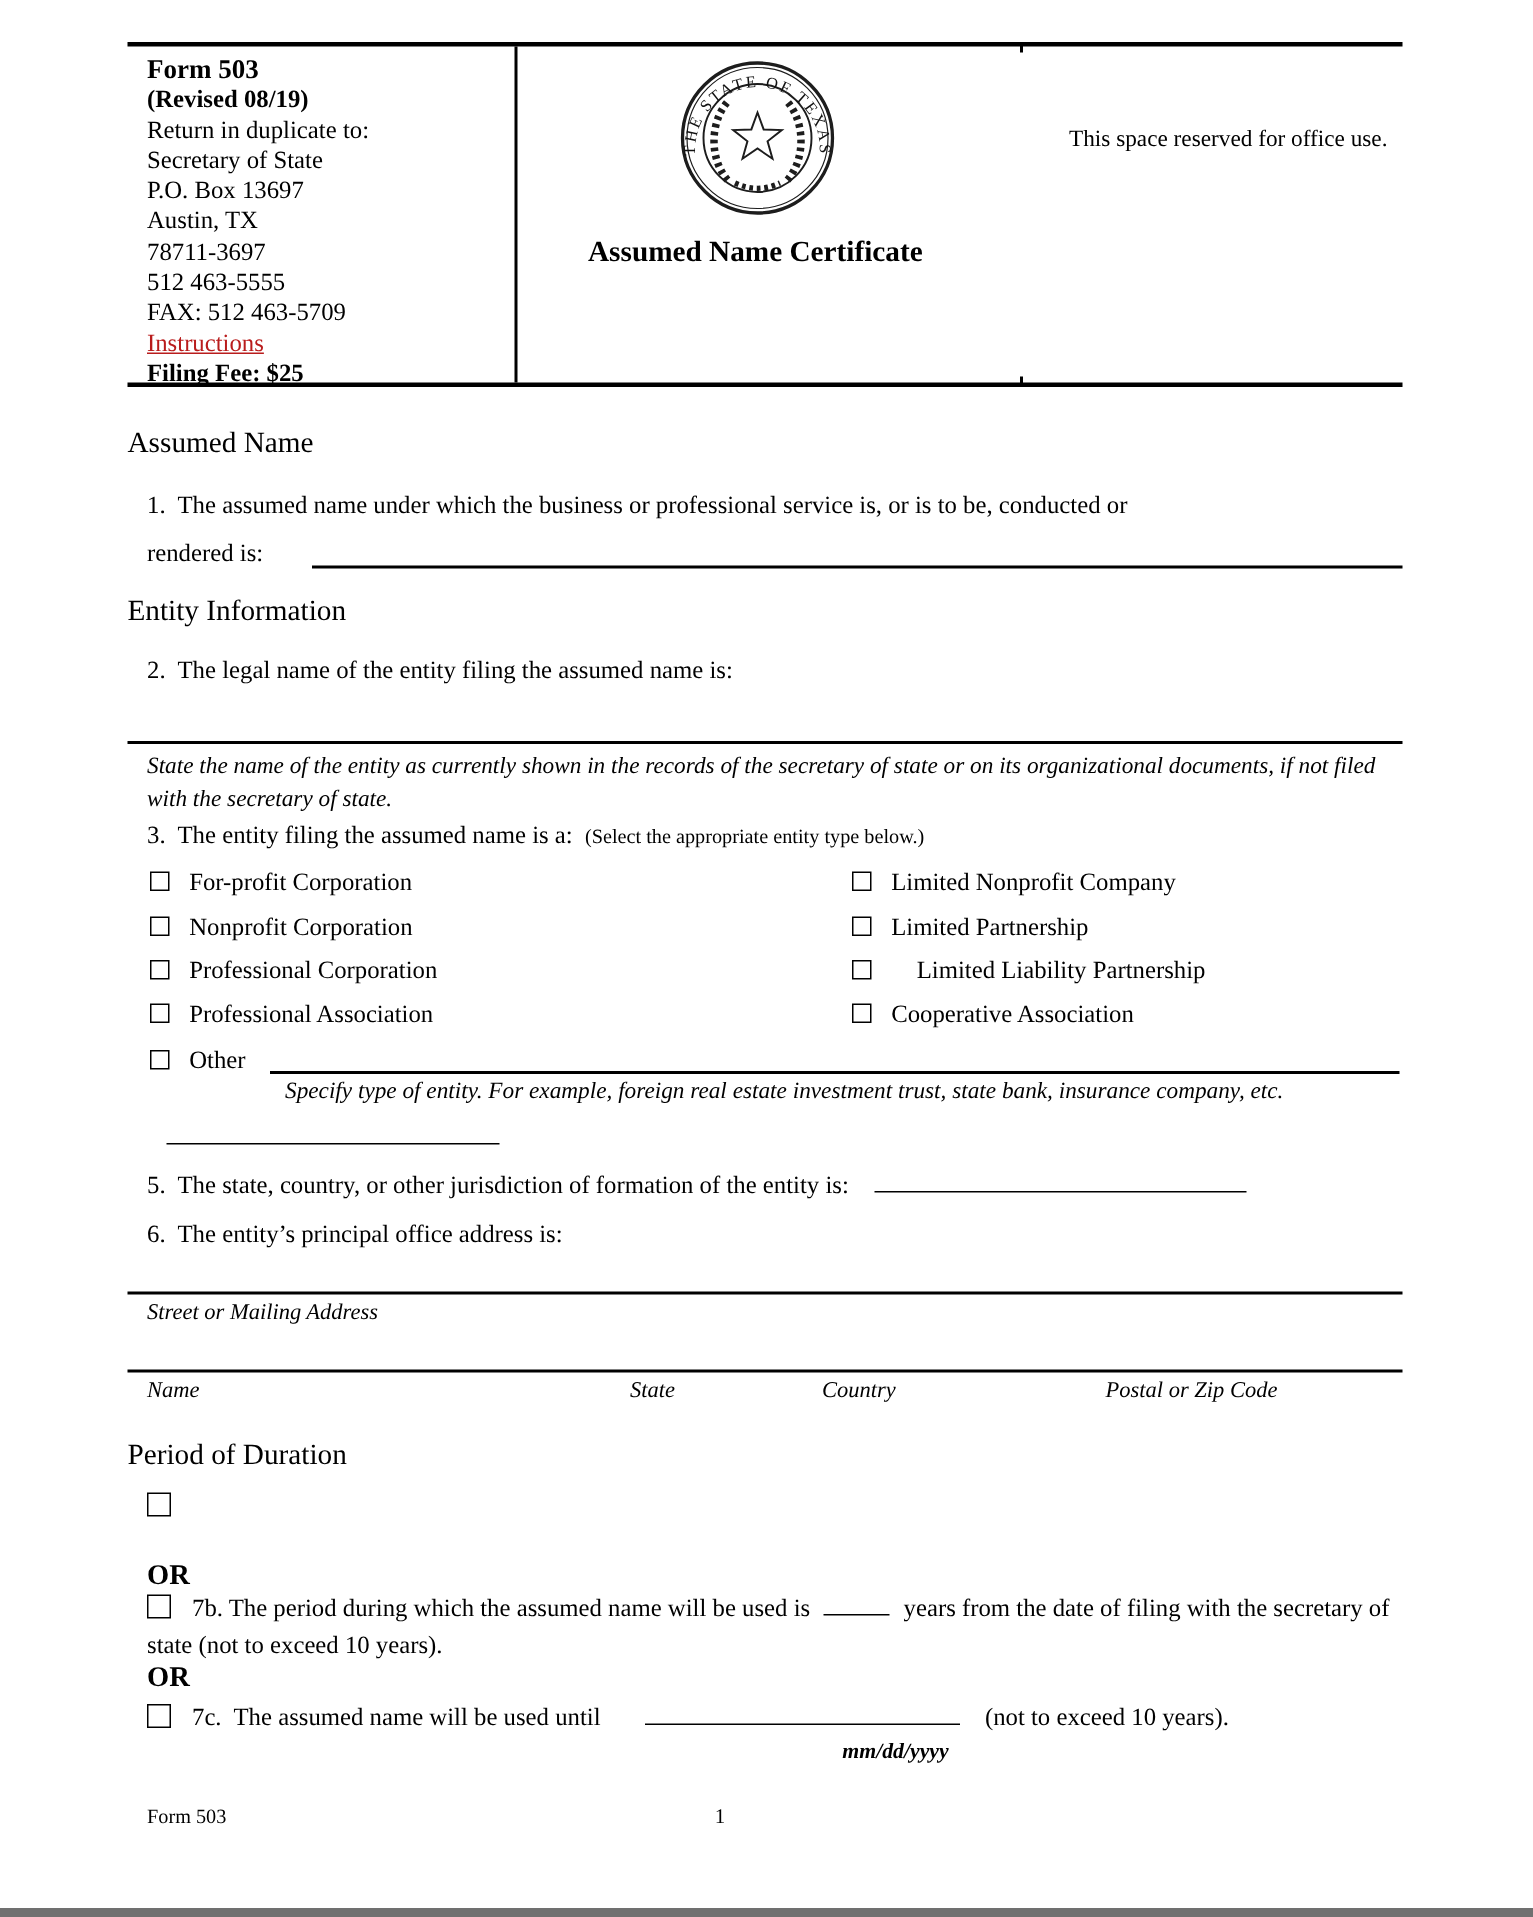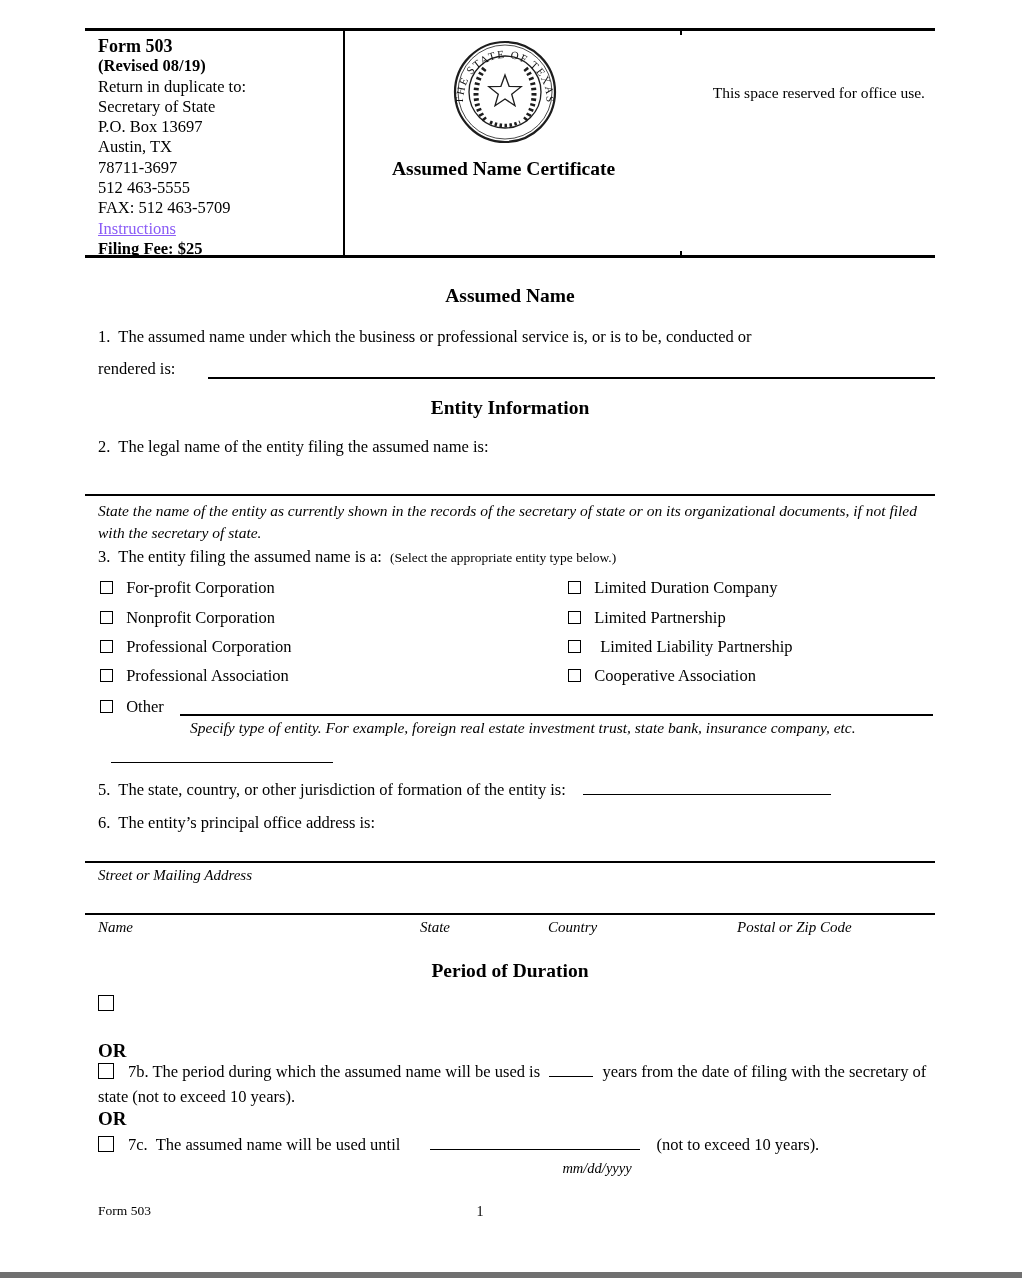--- a/index.html
+++ b/index.html
@@ -3,44 +3,44 @@
 <meta charset="utf-8">
 <style>
   * { margin:0; padding:0; box-sizing:border-box; }
   html,body { background:#ffffff; }
   body {
     width:1022px; height:1278px; position:relative; overflow:hidden;
     font-family:"Liberation Serif","DejaVu Serif",serif; color:#000;
     font-size:16.5px;
   }
   .abs { position:absolute; }
-  .it { font-style:italic; }
+  .it { font-style:italic;font-weight:bold; }
   .ctr { text-align:center; }
-  .heading { position:absolute; left:85px; width:850px; text-align:center;
-             font-weight:bold; font-size:19.5px; }
+  .heading { position:absolute; left:85px; width:850px; 
+             font-weight:normal; font-size:19.5px; }
   .rule { position:absolute; background:#000; height:2px; }
   .wline { position:absolute; background:#000; height:1.5px; }
   .cb { display:inline-block; width:13px; height:13px; border:1.6px solid #000;
         background:#fff; vertical-align:-1px; }
   .cb7 { display:inline-block; width:16px; height:16px; border:1.5px solid #000;
          background:#fff; vertical-align:-2px; }
   .blank { display:inline-block; border-bottom:1.5px solid #000; height:15px; }
   .smallnote { font-size:15.5px; font-style:italic; }
   .addr-lbl { position:absolute; font-size:15px; font-style:italic; }
 
   
   #hdr { position:absolute; left:85px; top:28px; width:850px; height:230px;
          border-top:3px solid #000; border-bottom:3px solid #000; }
   #hdr-left { position:absolute; left:0; top:0; width:260px; height:100%;
               border-right:2px solid #000; padding:5px 0 0 13px;
               font-size:16.5px; line-height:20.3px; }
   #hdr-left .hl { display:block; }
   #form-number { font-size:18px; font-weight:bold; }
   #revision { font-weight:bold; }
-  #instructions-link { color:#8b5cf6; text-decoration:underline; cursor:pointer; }
+  #instructions-link { color:#b91c1c; text-decoration:underline; cursor:pointer; }
   #filing-fee { font-weight:bold; }
   #office-use { position:absolute; right:10px; top:9px; font-size:15.5px;margin-top:44px; }
   #cert-title { position:absolute; left:307px; top:127px; font-size:19.5px; font-weight:bold; }
   .tick { position:absolute; left:595px; width:1.5px; height:5px; background:#000; }
   #seal { position:absolute; left:367px; top:8px; }
 
   #item7a, #item7b { position:absolute; left:98px; width:842px; line-height:24.5px; }
   .or-lbl { position:absolute; left:98px; font-weight:bold; font-size:19px; }
   #bottom-bar { position:absolute; left:0; top:1272px; width:1022px; height:6px;
                 background:#707070; }
@@ -116,29 +116,29 @@
   <span class="cb"></span>
   <span style="margin-left:9px">Professional Corporation</span>
 </div>
 <div class="abs" style="left:100px; top:666px">
   <span class="cb"></span>
   <span style="margin-left:9px">Professional Association</span>
 </div>
 
 <div class="abs" style="left:568px; top:578px">
   <span class="cb"></span>
-  <span style="margin-left:9px">Limited Duration Company</span>
+  <span style="margin-left:9px">Limited Nonprofit Company</span>
 </div>
 <div class="abs" style="left:568px; top:608px">
   <span class="cb"></span>
   <span style="margin-left:9px">Limited Partnership</span>
 </div>
 <div class="abs" style="left:568px; top:637px">
   <span class="cb"></span>
-  <span style="margin-left:15px">Limited Liability Partnership</span>
+  <span style="margin-left:26px">Limited Liability Partnership</span>
 </div>
 <div class="abs" style="left:568px; top:666px">
   <span class="cb"></span>
   <span style="margin-left:9px">Cooperative Association</span>
 </div>
 
 <div class="abs" style="left:100px; top:697px">
   <span class="cb"></span>
   <span style="margin-left:9px">Other</span>
 </div>

